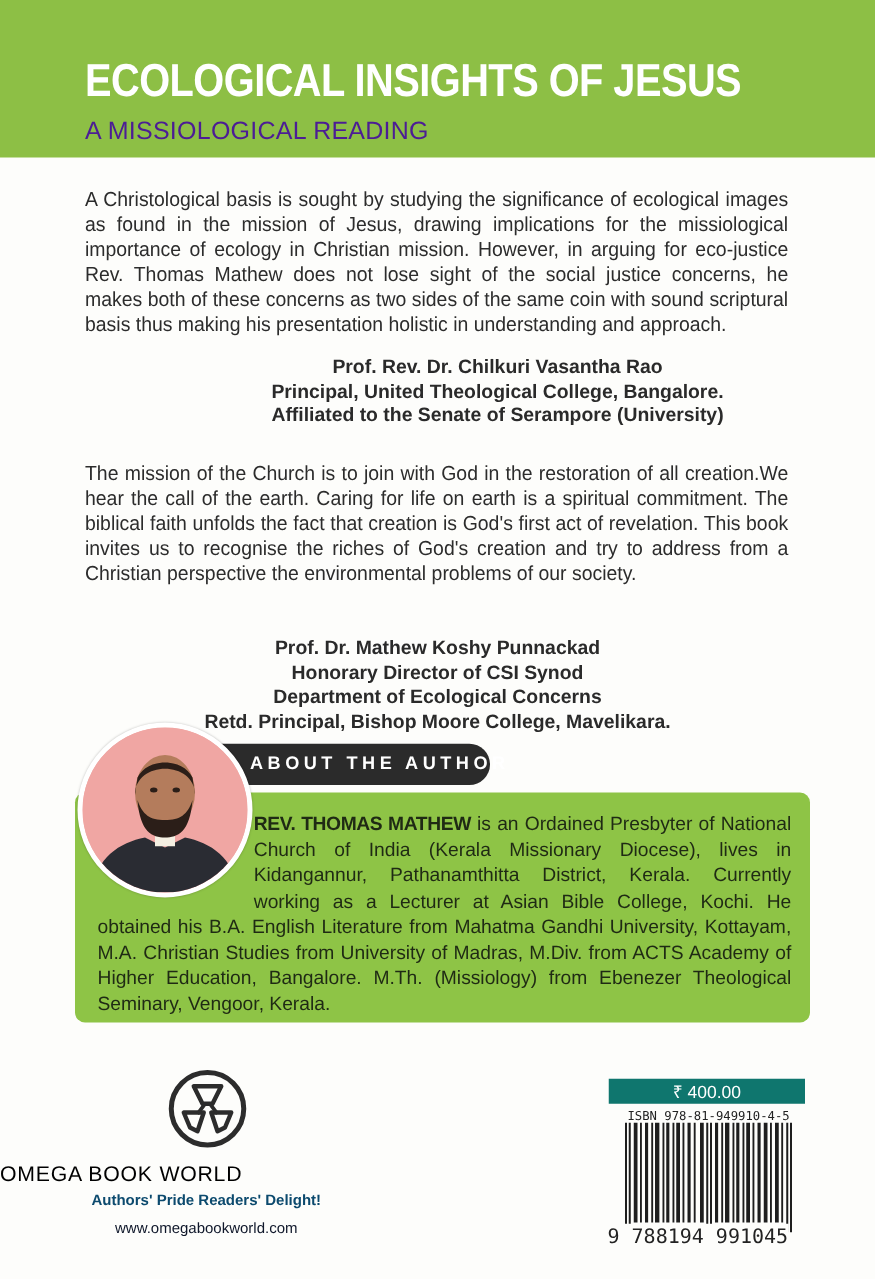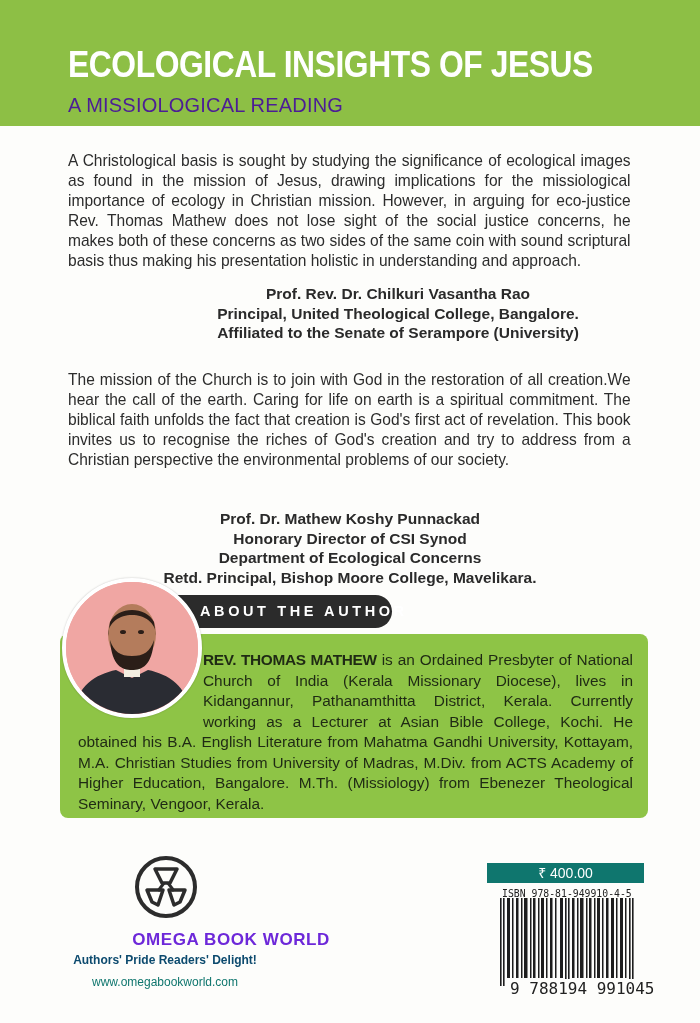--- a/index.html
+++ b/index.html
@@ -57,46 +57,45 @@
   }
   .bio {
     position: absolute; left: 78px; top: 650px; width: 555px;
     font-size: 15.4px; line-height: 20.5px; color: #1f2a14; text-align: justify;
   }
   .bio .float-spacer { float: left; width: 125px; height: 82px; }
   .bio .name { font-weight: bold; letter-spacing: -0.3px; margin-top: 16px; }
 
   .logo-icon { position: absolute; left: 134px; top: 855px; width: 64px; height: 64px; }
   .pub-name {
-    position: absolute; left: 0; top: 930px; width: 330px; text-align: right;
-    font-size: 17px; font-weight: bold; color: #6d28d9; letter-spacing: 0.6px; white-space: nowrap;
+    position: absolute; left: 0; top: 930px; width: 330px; text-align: left;
+    font-size: 17px; font-weight: normal; color: #000000; letter-spacing: 0.6px; white-space: nowrap;
   }
   .pub-tag {
     position: absolute; left: 0; top: 953px; width: 330px; text-align: center;
     font-size: 12px; font-weight: bold; color: #0c4a6e; white-space: nowrap;
   }
   .pub-url {
     position: absolute; left: 0; top: 975px; width: 330px; text-align: center;
-    font-size: 12px; color: #0f766e; white-space: nowrap;
+    font-size: 12px; color: #0f172a; white-space: nowrap;
   }
 
   .price {
     position: absolute; left: 487px; top: 863px; width: 157px; height: 20px;
     background: #0f766e; color: #fff; font-size: 14px; line-height: 20px; text-align: center;
   }
   .isbn {
     position: absolute; left: 502px; top: 888px;
     font-family: "DejaVu Sans Mono", monospace; font-size: 9.8px; color: #222; white-space: nowrap;
   }
   .barcode { position: absolute; left: 500px; top: 898px; width: 135px; height: 88px; }
   .barcode-digits {
     position: absolute; left: 486px; top: 979px;
     font-family: "DejaVu Sans Mono", monospace; font-size: 16px; color: #222; white-space: nowrap;
     background: #fdfdfb;
-    margin-left: 24px;
   }
 </style>
 </head>
 <body>
 
 <div class="header">
   <div class="title">ECOLOGICAL INSIGHTS OF JESUS</div>
   <div class="subtitle">A MISSIOLOGICAL READING</div>
 </div>
 

